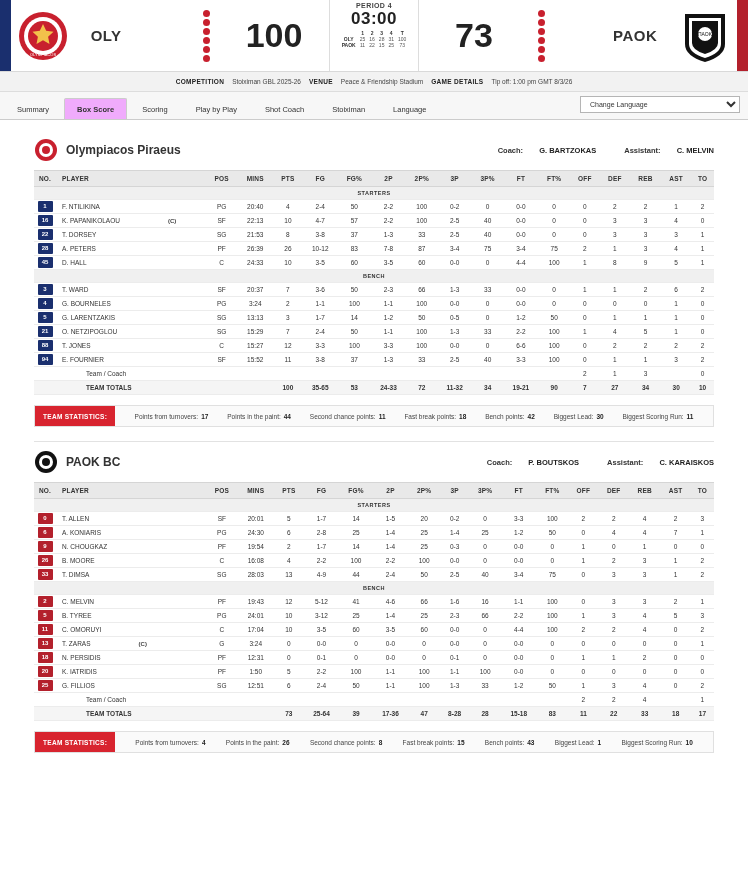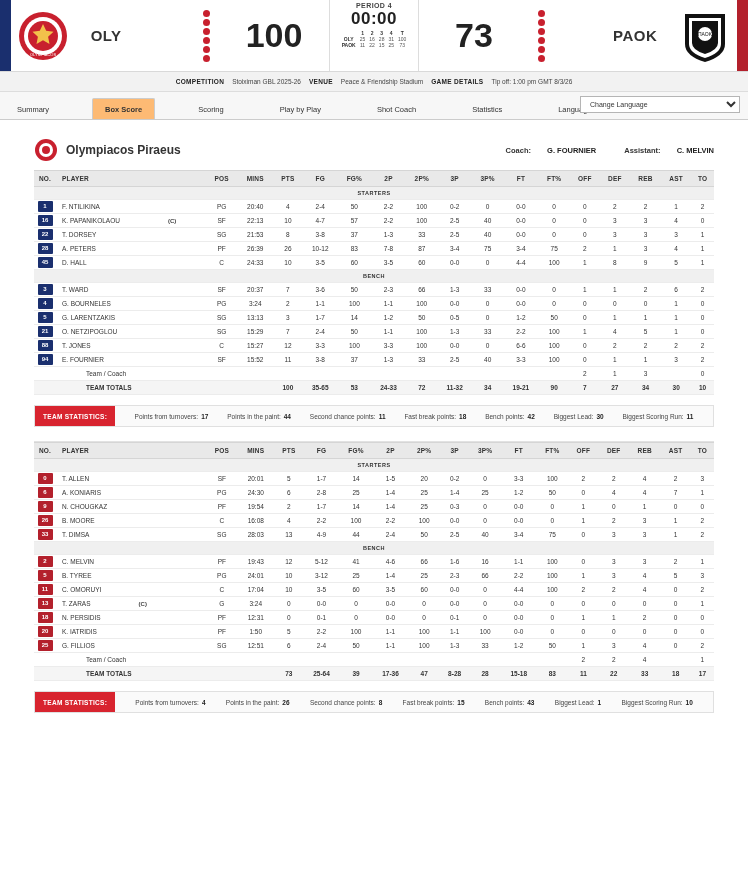--- a/index.html
+++ b/index.html
@@ -59,21 +59,21 @@
   
   .tabsbar {
     height:28px; background:#f7f7f7; border-bottom:1px solid #ccc;
     display:flex; align-items:flex-end; padding-left:4px; position:relative;
   }
   .tab {
     height:21px; line-height:21px; padding:0 12px; font-size:7.5px; color:#333;
     border:1px solid transparent; border-bottom:none; margin-right:2px; cursor:pointer;
   }
   .tab.active {
-    background:#fdba74; border-color:#ccc; border-radius:2px 2px 0 0; font-weight:bold;
+    background:#f0abfc; border-color:#ccc; border-radius:2px 2px 0 0; font-weight:bold;
   }
   .lang-select {
     position:absolute; right:8px; top:4px;
     width:160px; height:17px; font-size:7px;
     border:1px solid #b5b5b5; background:#fff; color:#333;
     padding-left:5px;
   }
 
   
   .content { padding:10px 34px 0 34px; }
@@ -146,21 +146,21 @@
       <span class="dot"></span>
     <span class="dot"></span>
       <span class="dot"></span>
       <span class="dot"></span>
   </div>
 
   <div class="sb-score">100</div>
 
   <div class="sb-center">
     <div class="sb-period">PERIOD 4</div>
-    <div class="sb-clock">00:00</div>
+    <div class="sb-clock">03:00</div>
     <table class="sb-periods">
       <tbody id="period-rows">
           <tr>
             <td class="lbl"></td>
             <td class="lbl">1</td>
             <td class="lbl">2</td>
             <td class="lbl">3</td>
             <td class="lbl">4</td>
             <td class="lbl">T</td>
           </tr>
@@ -213,44 +213,44 @@
 <div class="infobar">
   <b>COMPETITION</b>
   <span>Stoiximan GBL 2025-26</span>
   <b>VENUE</b>
   <span>Peace &amp; Friendship Stadium</span>
   <b>GAME DETAILS</b>
   <span>Tip off: 1:00 pm GMT 8/3/26</span>
 </div>
 
 <div class="tabsbar">
-  <div id="tabs-host" style="display:flex; align-items:flex-end;gap:28px;">
+  <div id="tabs-host" style="display:flex; align-items:flex-end;">
       <div class="tab">Summary</div>
       <div class="tab active">Box Score</div>
       <div class="tab">Scoring</div>
       <div class="tab">Play by Play</div>
       <div class="tab">Shot Coach</div>
-      <div class="tab">Statistics</div>
+      <div class="tab">Stoiximan</div>
       <div class="tab">Language</div>
     </div>
   <select class="lang-select">
     <option>Change Language</option>
   </select>
 </div>
 
 <div class="content">
   <div id="teams-host">
       <div class="team-header">
         <span class="crest"><svg width="24" height="24" viewBox="0 0 24 24">
             <circle cx="12" cy="12" r="11" fill="#c8202e"></circle>
             <circle cx="12" cy="12" r="7" fill="#ffffff"></circle>
             <circle cx="12" cy="12" r="4" fill="#c8202e"></circle>
           </svg></span>
         <span class="tname">Olympiacos Piraeus</span>
-        <span class="coaches"><span><span class="k">Coach:</span> <span class="v">G. FOURNIER</span></span><span><span class="k">Assistant:</span> <span class="v">C. MELVIN</span></span></span>
+        <span class="coaches"><span><span class="k">Coach:</span> <span class="v">G. BARTZOKAS</span></span><span><span class="k">Assistant:</span> <span class="v">C. MELVIN</span></span></span>
       </div>
       <table class="box">
         <thead>
           <tr>
             <th class="no">NO.</th>
             <th class="player">PLAYER</th>
             <th>POS</th>
             <th>MINS</th>
             <th>PTS</th>
             <th>FG</th>
@@ -543,20 +543,29 @@
           <div class="it"><span>Points from turnovers:</span><b>17</b></div>
           <div class="it"><span>Points in the paint:</span><b>44</b></div>
           <div class="it"><span>Second chance points:</span><b>11</b></div>
           <div class="it"><span>Fast break points:</span><b>18</b></div>
           <div class="it"><span>Bench points:</span><b>42</b></div>
           <div class="it"><span>Biggest Lead:</span><b>30</b></div>
           <div class="it"><span>Biggest Scoring Run:</span><b>11</b></div>
         </div>
       </div>
       <div class="hr"></div>
+      <div class="team-header">
+        <span class="crest"><svg width="24" height="24" viewBox="0 0 24 24">
+            <circle cx="12" cy="12" r="11" fill="#111111"></circle>
+            <circle cx="12" cy="12" r="7" fill="#ffffff"></circle>
+            <circle cx="12" cy="12" r="4" fill="#111111"></circle>
+          </svg></span>
+        <span class="tname">PAOK BC</span>
+        <span class="coaches"><span><span class="k">Coach:</span> <span class="v">P. BOUTSKOS</span></span><span><span class="k">Assistant:</span> <span class="v">C. KARAISKOS</span></span></span>
+      </div>
       <table class="box">
         <thead>
           <tr>
             <th class="no">NO.</th>
             <th class="player">PLAYER</th>
             <th>POS</th>
             <th>MINS</th>
             <th>PTS</th>
             <th>FG</th>
             <th>FG%</th>

